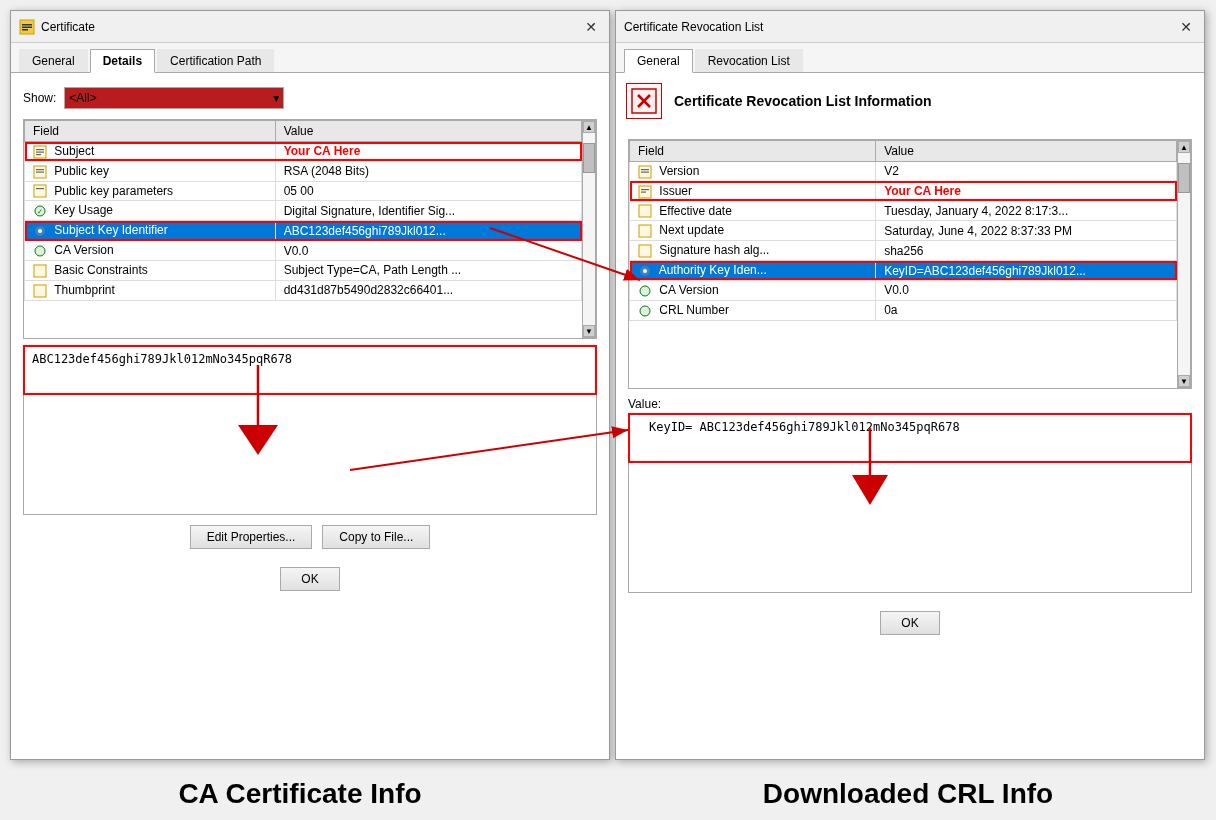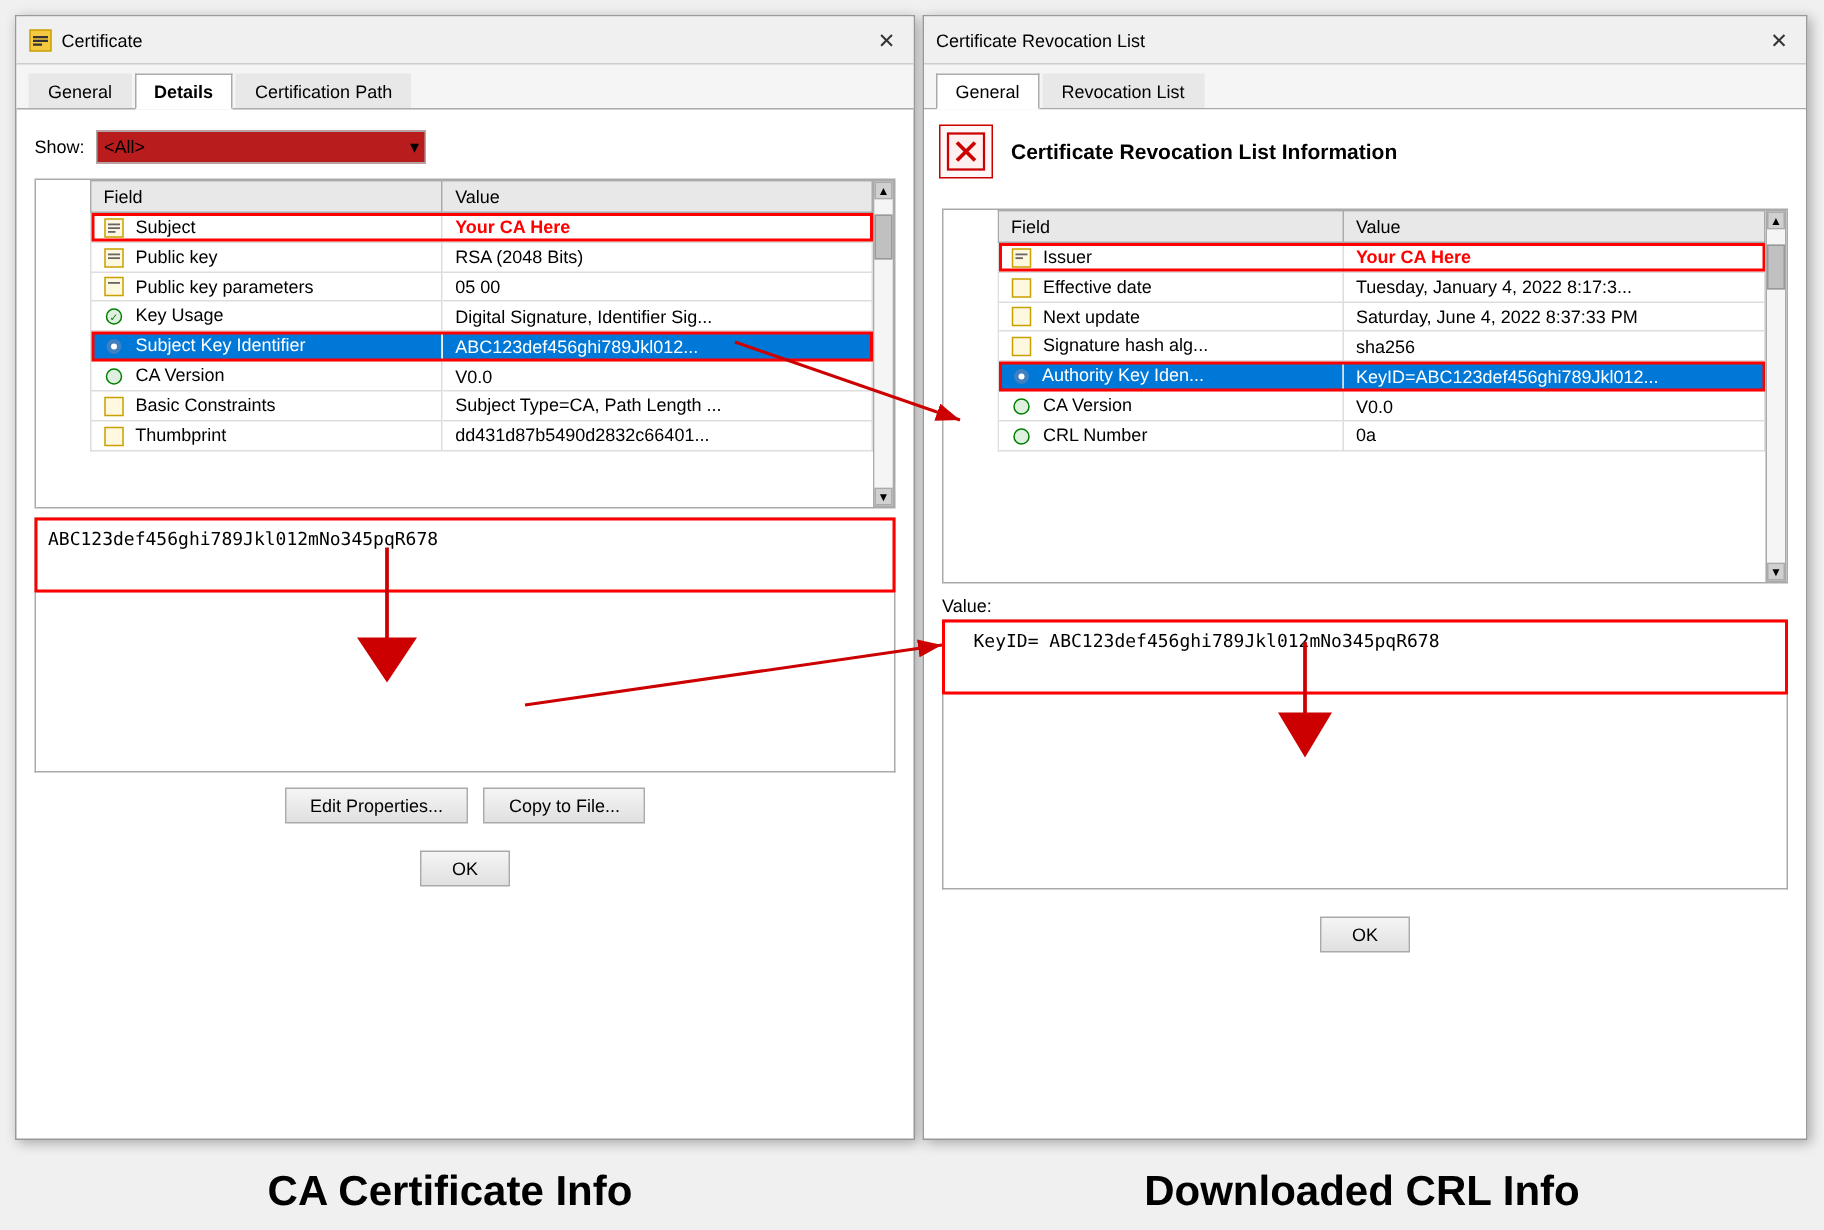--- a/index.html
+++ b/index.html
@@ -296,21 +296,20 @@
     .bottom-label-right {
       flex: 1;
       text-align: center;
     }
 
     .col-field { width: 45%; }
     .col-value { width: 55%; }
 
     .scrollbar-area {
       display: flex;
-      padding-left: 36px;
     }
 
     .table-scroll {
       flex: 1;
       overflow: hidden;
     }
 
     .scrollbar-thumb {
       width: 14px;
       background: #e8e8e8;
@@ -532,20 +531,31 @@
       <div class="scrollbar-area" style="border:1px solid #aaa; height:250px;">
         <div class="table-scroll">
           <table class="data-table" style="width:100%; border:none;">
             <thead>
               <tr>
                 <th class="col-field">Field</th>
                 <th class="col-value">Value</th>
               </tr>
             </thead>
             <tbody>
+              <tr>
+                <td>
+                  <svg class="row-icon" viewBox="0 0 14 14">
+                      <rect x="1" y="1" width="12" height="12" fill="#fff8e0" stroke="#c8a000" stroke-width="1"></rect>
+                      <rect x="3" y="4" width="8" height="1.2" fill="#666"></rect>
+                      <rect x="3" y="6.5" width="8" height="1.2" fill="#666"></rect>
+                    </svg>
+                  <span>Version</span>
+                </td>
+                <td>V2</td>
+              </tr>
               <tr class="row-highlighted">
                 <td>
                   <svg class="row-icon" viewBox="0 0 14 14">
                       <rect x="1" y="1" width="12" height="12" fill="#fff8e0" stroke="#c8a000" stroke-width="1"></rect>
                       <rect x="3" y="4" width="8" height="1.2" fill="#666"></rect>
                       <rect x="3" y="6.5" width="5" height="1.2" fill="#666"></rect>
                     </svg>
                   <span>Issuer</span>
                 </td>
                 <td style="color:red;font-weight:bold;">Your CA Here</td>

